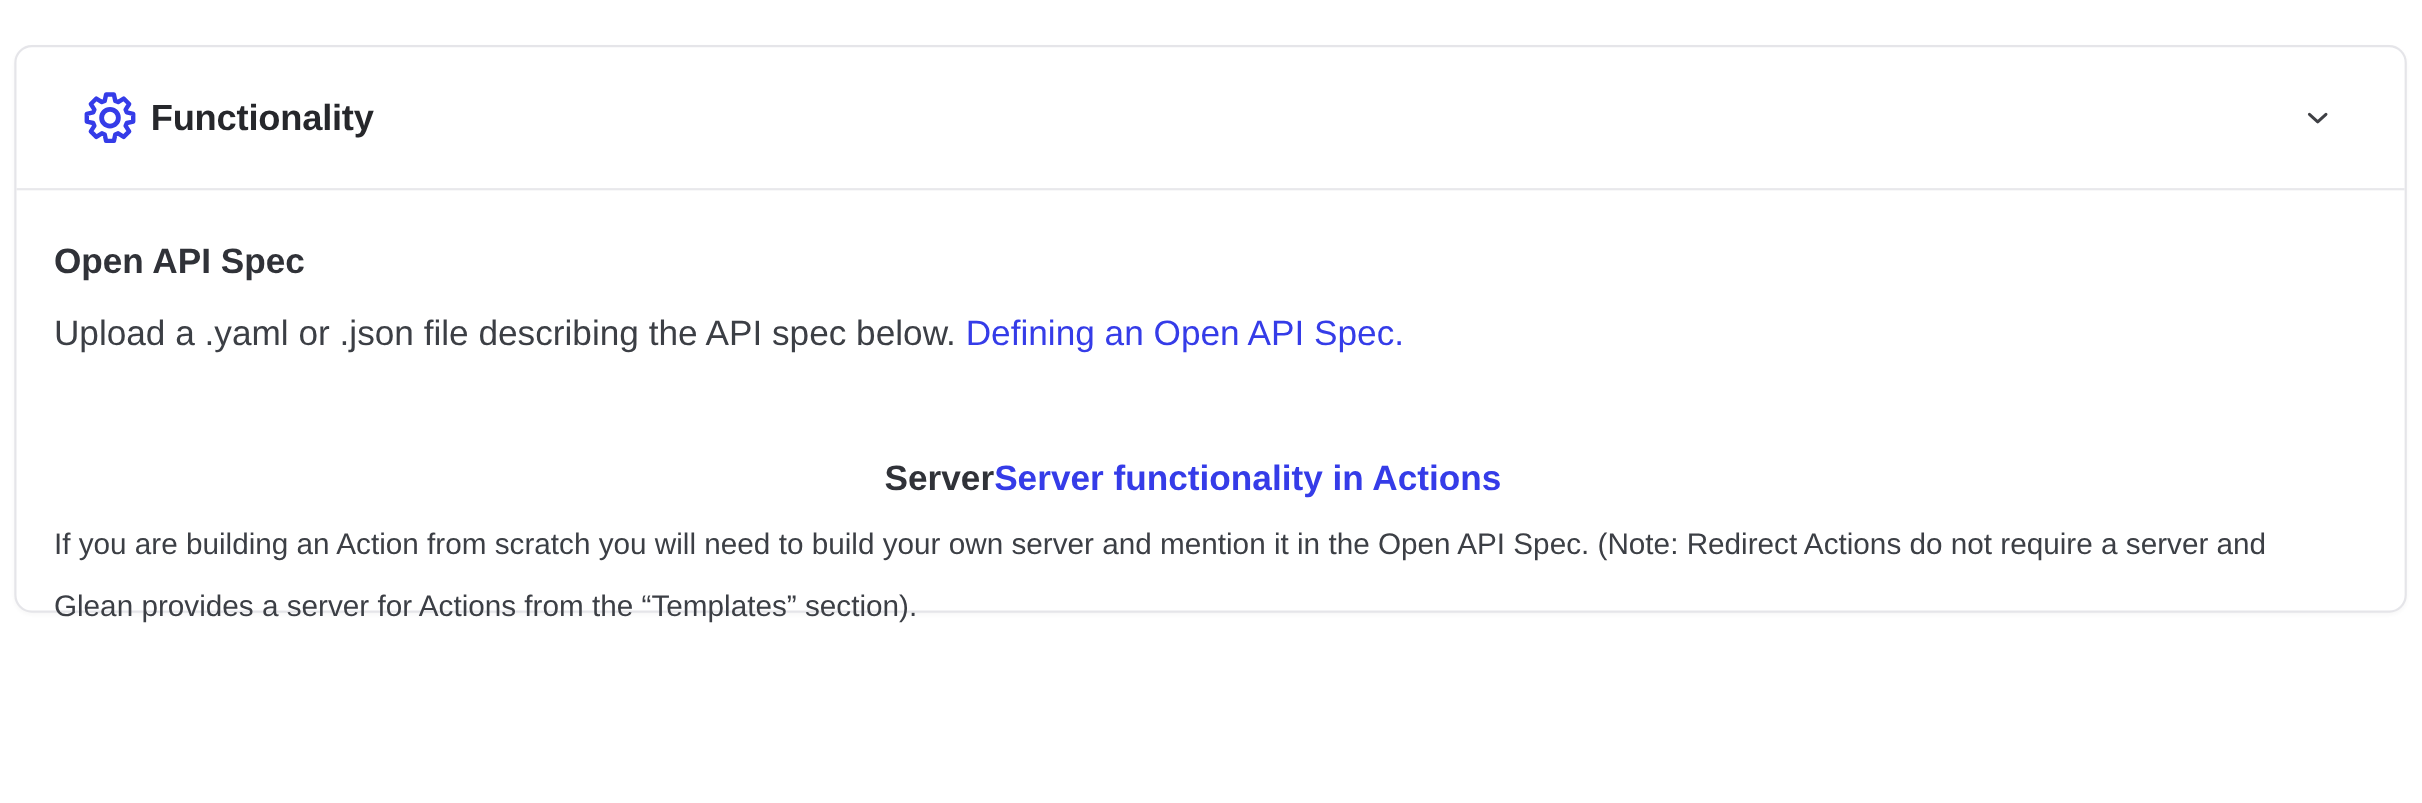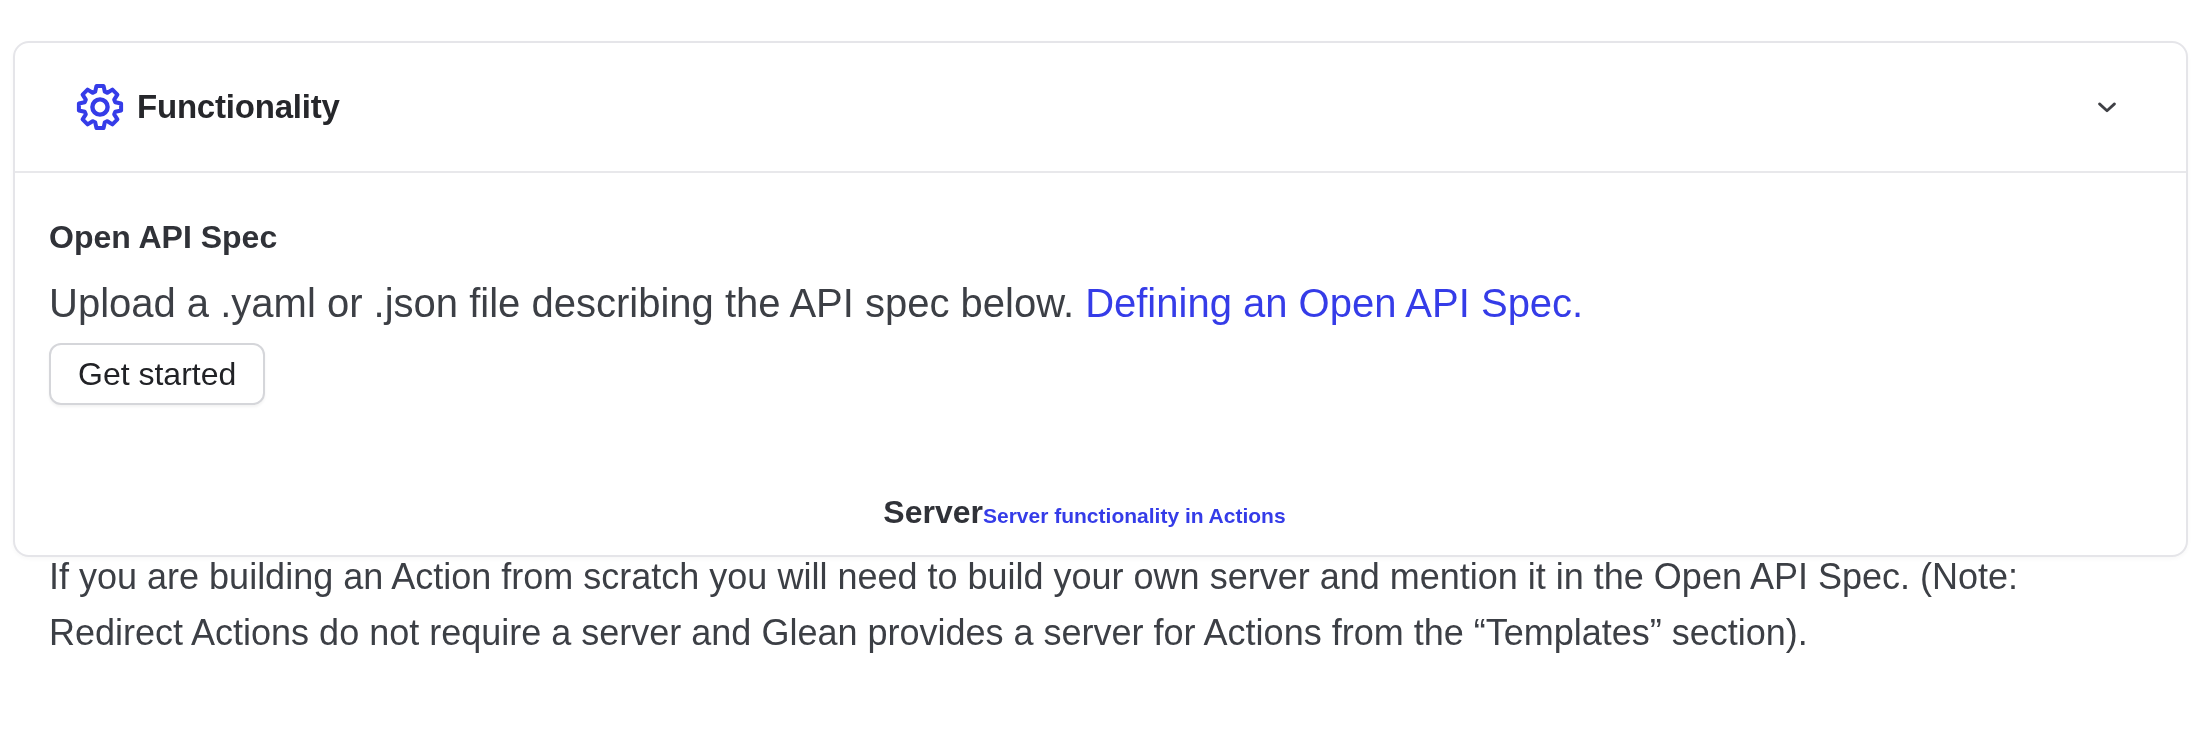--- a/index.html
+++ b/index.html
@@ -59,21 +59,21 @@
   }
   .section-heading {
     margin: 0;
     font-size: 32px;
     line-height: 40px;
     font-weight: 600;
     color: var(--heading-text);
   }
   .desc {
     margin: 22px 0 0 0;
-    font-size: 40px;
+    font-size: 32px;
     line-height: 48px;
     color: var(--body-text);
   }
   a.inline-link {
     color: var(--accent);
     text-decoration: none;
     cursor: pointer;
   }
   .get-started {
     margin-top: 16px;
@@ -92,29 +92,29 @@
     box-shadow: 0 2px 3px rgba(0,0,0,0.05);
   }
   .server-row {
     margin-top: 87px;
     display: flex;
     justify-content: center;
     align-items: baseline;
   }
   a.right-link {
     color: var(--accent);
-    font-size: 21px;
+    font-size: 32px;
     line-height: 40px;
     font-weight: 600;
     text-decoration: none;
     cursor: pointer;
   }
   .server-desc {
     margin: 13px 0 0 0;
-    font-size: 36px;
+    font-size: 27px;
     line-height: 56px;
     color: var(--body-text);
     max-width: 2045px;
   }
 </style>
 </head>
 <body>
 
 <div class="card">
 
@@ -137,21 +137,20 @@
 
   <div class="card-body">
 
     <h3 class="section-heading">Open API Spec</h3>
 
     <p class="desc">
       <span>Upload a .yaml or .json file describing the API spec below.</span>
       <a class="inline-link" href="#">Defining an Open API Spec.</a>
     </p>
 
-    <button class="get-started">Get started</button>
 
     <div class="server-row">
       <h3 class="section-heading">Server</h3>
       <a class="right-link" href="#">Server functionality in Actions</a>
     </div>
 
     <p class="server-desc">If you are building an Action from scratch you will need to build your own server and mention it in the Open API Spec. (Note: Redirect Actions do not require a server and Glean provides a server for Actions from the “Templates” section).</p>
 
   </div>
 </div>

